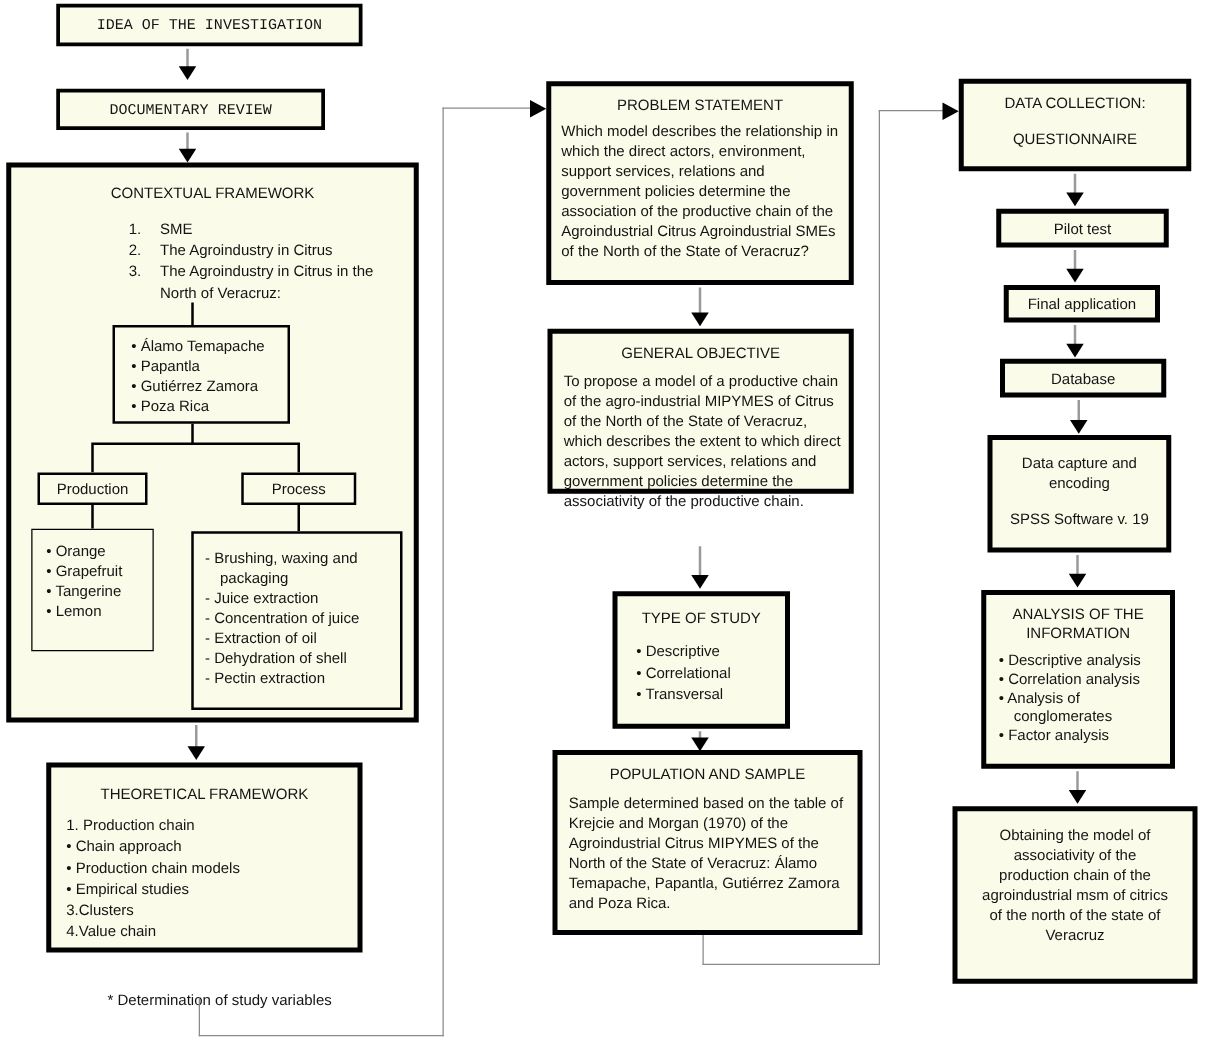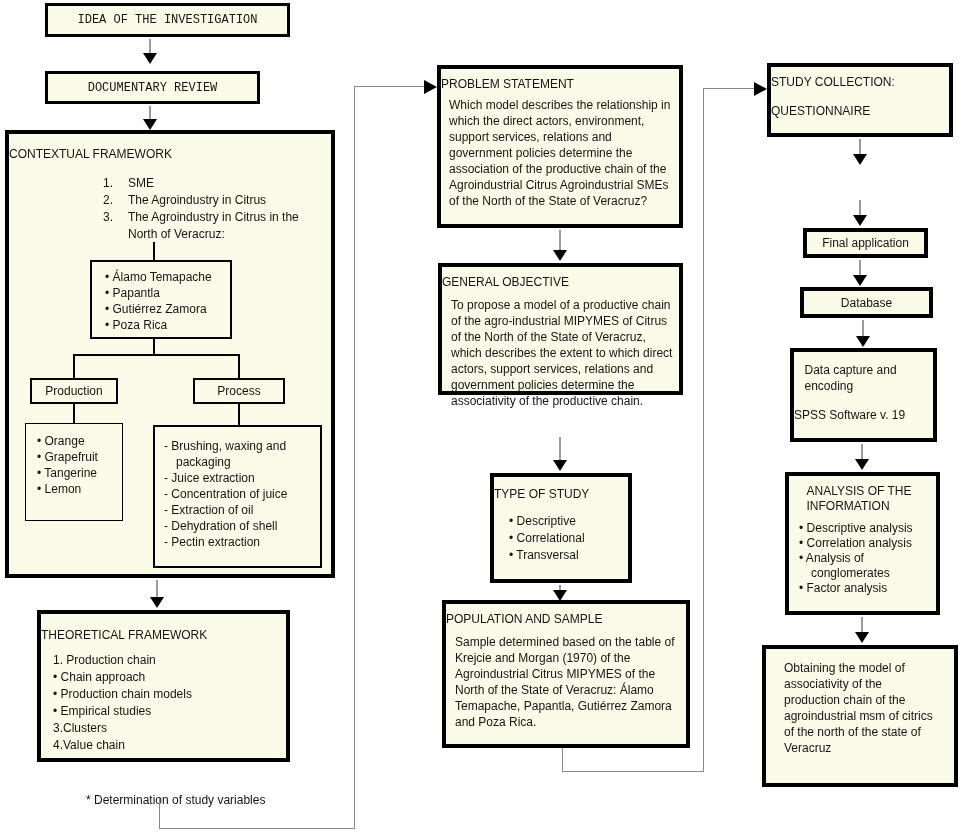--- a/index.html
+++ b/index.html
@@ -4,21 +4,21 @@
 <style>
   html,body{margin:0;padding:0;background:#fff;}
   body{font-family:"Liberation Sans","DejaVu Sans",sans-serif;font-size:12px;color:#141414;}
   #canvas{position:relative;width:966px;height:833px;background:#ffffff;overflow:hidden;}
 
   .box{position:absolute;box-sizing:border-box;background:#FBFBE9;border:4px solid #000;}
   .b3{border-width:3px;font-family:Liberation Mono, monospace;}
   .b2{border-width:2px;}
   .b1{border-width:1px;}
   .lbl{display:flex;align-items:center;justify-content:center;text-align:center;}
-  .title{}
+  .title{text-align:center;}
 
   
   .vl{position:absolute;width:2px;background:#9a9a9a;}
   .ad{position:absolute;width:0;height:0;border-left:7px solid transparent;border-right:7px solid transparent;border-top:11px solid #000;}
   .ar{position:absolute;width:0;height:0;border-top:7px solid transparent;border-bottom:7px solid transparent;border-left:13px solid #000;}
 
   
   .clv{position:absolute;width:1px;background:#8a8a8a;}
   .clh{position:absolute;height:1px;background:#8a8a8a;}
 
@@ -168,27 +168,30 @@
     <div class="lh16" style="margin:8px 3px 0 9px;">Sample determined based on the table of Krejcie and Morgan (1970) of the Agroindustrial Citrus MIPYMES of the North of the State of Veracruz: Álamo Temapache, Papantla, Gutiérrez Zamora and Poza Rica.</div>
   </div>
 
   <div class="clv" style="left:562px;top:748px;height:24px;"></div>
   <div class="clh" style="left:562px;top:771px;width:142px;"></div>
   <div class="clv" style="left:703px;top:88px;height:684px;"></div>
   <div class="clh" style="left:703px;top:88px;width:52px;"></div>
   <div class="ar" style="left:754px;top:82px;"></div>
 
   <div class="box" style="left:767px;top:63px;width:186px;height:74px;">
-    <div class="title" style="margin-top:8px;">STUDY COLLECTION:</div>
+    <div class="title" style="margin-top:8px;">DATA COLLECTION:</div>
     <div class="title" style="margin-top:15px;">QUESTIONNAIRE</div>
   </div>
 
   <div class="vl" style="left:859px;top:139px;height:16px;"></div>
   <div class="ad" style="left:853px;top:154px;"></div>
 
+  <div class="box lbl" style="left:797px;top:167px;width:138px;height:31px;">
+    <span>Pilot test</span>
+  </div>
 
   <div class="vl" style="left:859px;top:200px;height:16px;"></div>
   <div class="ad" style="left:853px;top:215px;"></div>
 
   <div class="box lbl" style="left:803px;top:228px;width:125px;height:30px;">
     <span>Final application</span>
   </div>
 
   <div class="vl" style="left:859px;top:260px;height:16px;"></div>
   <div class="ad" style="left:853px;top:275px;"></div>

